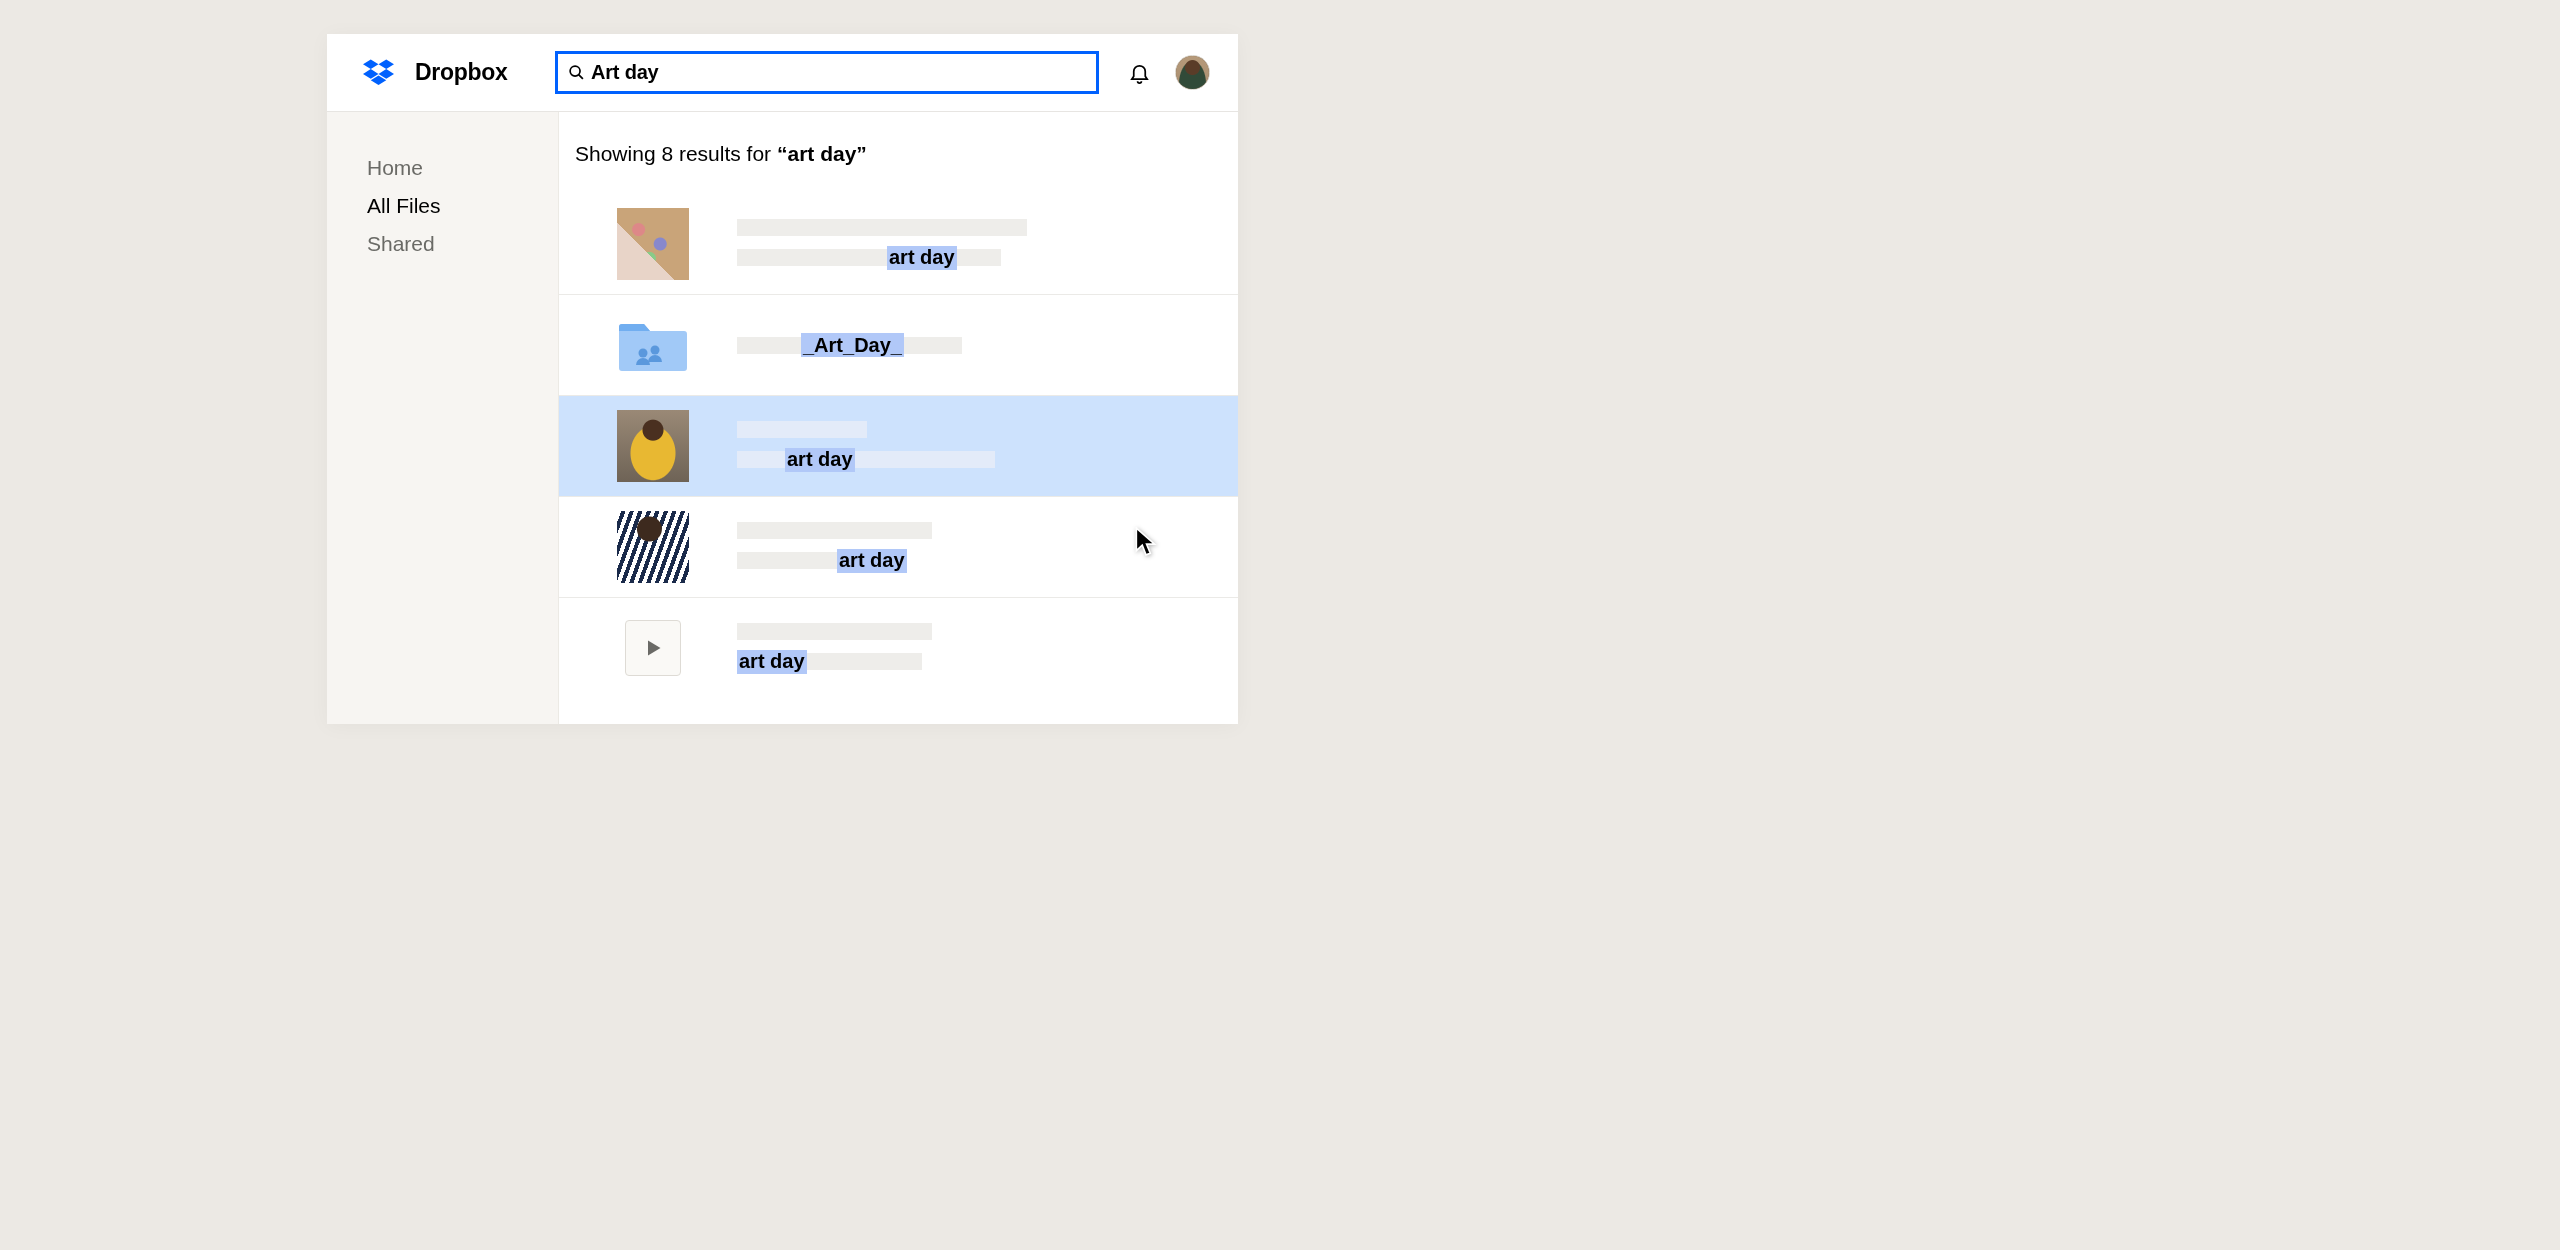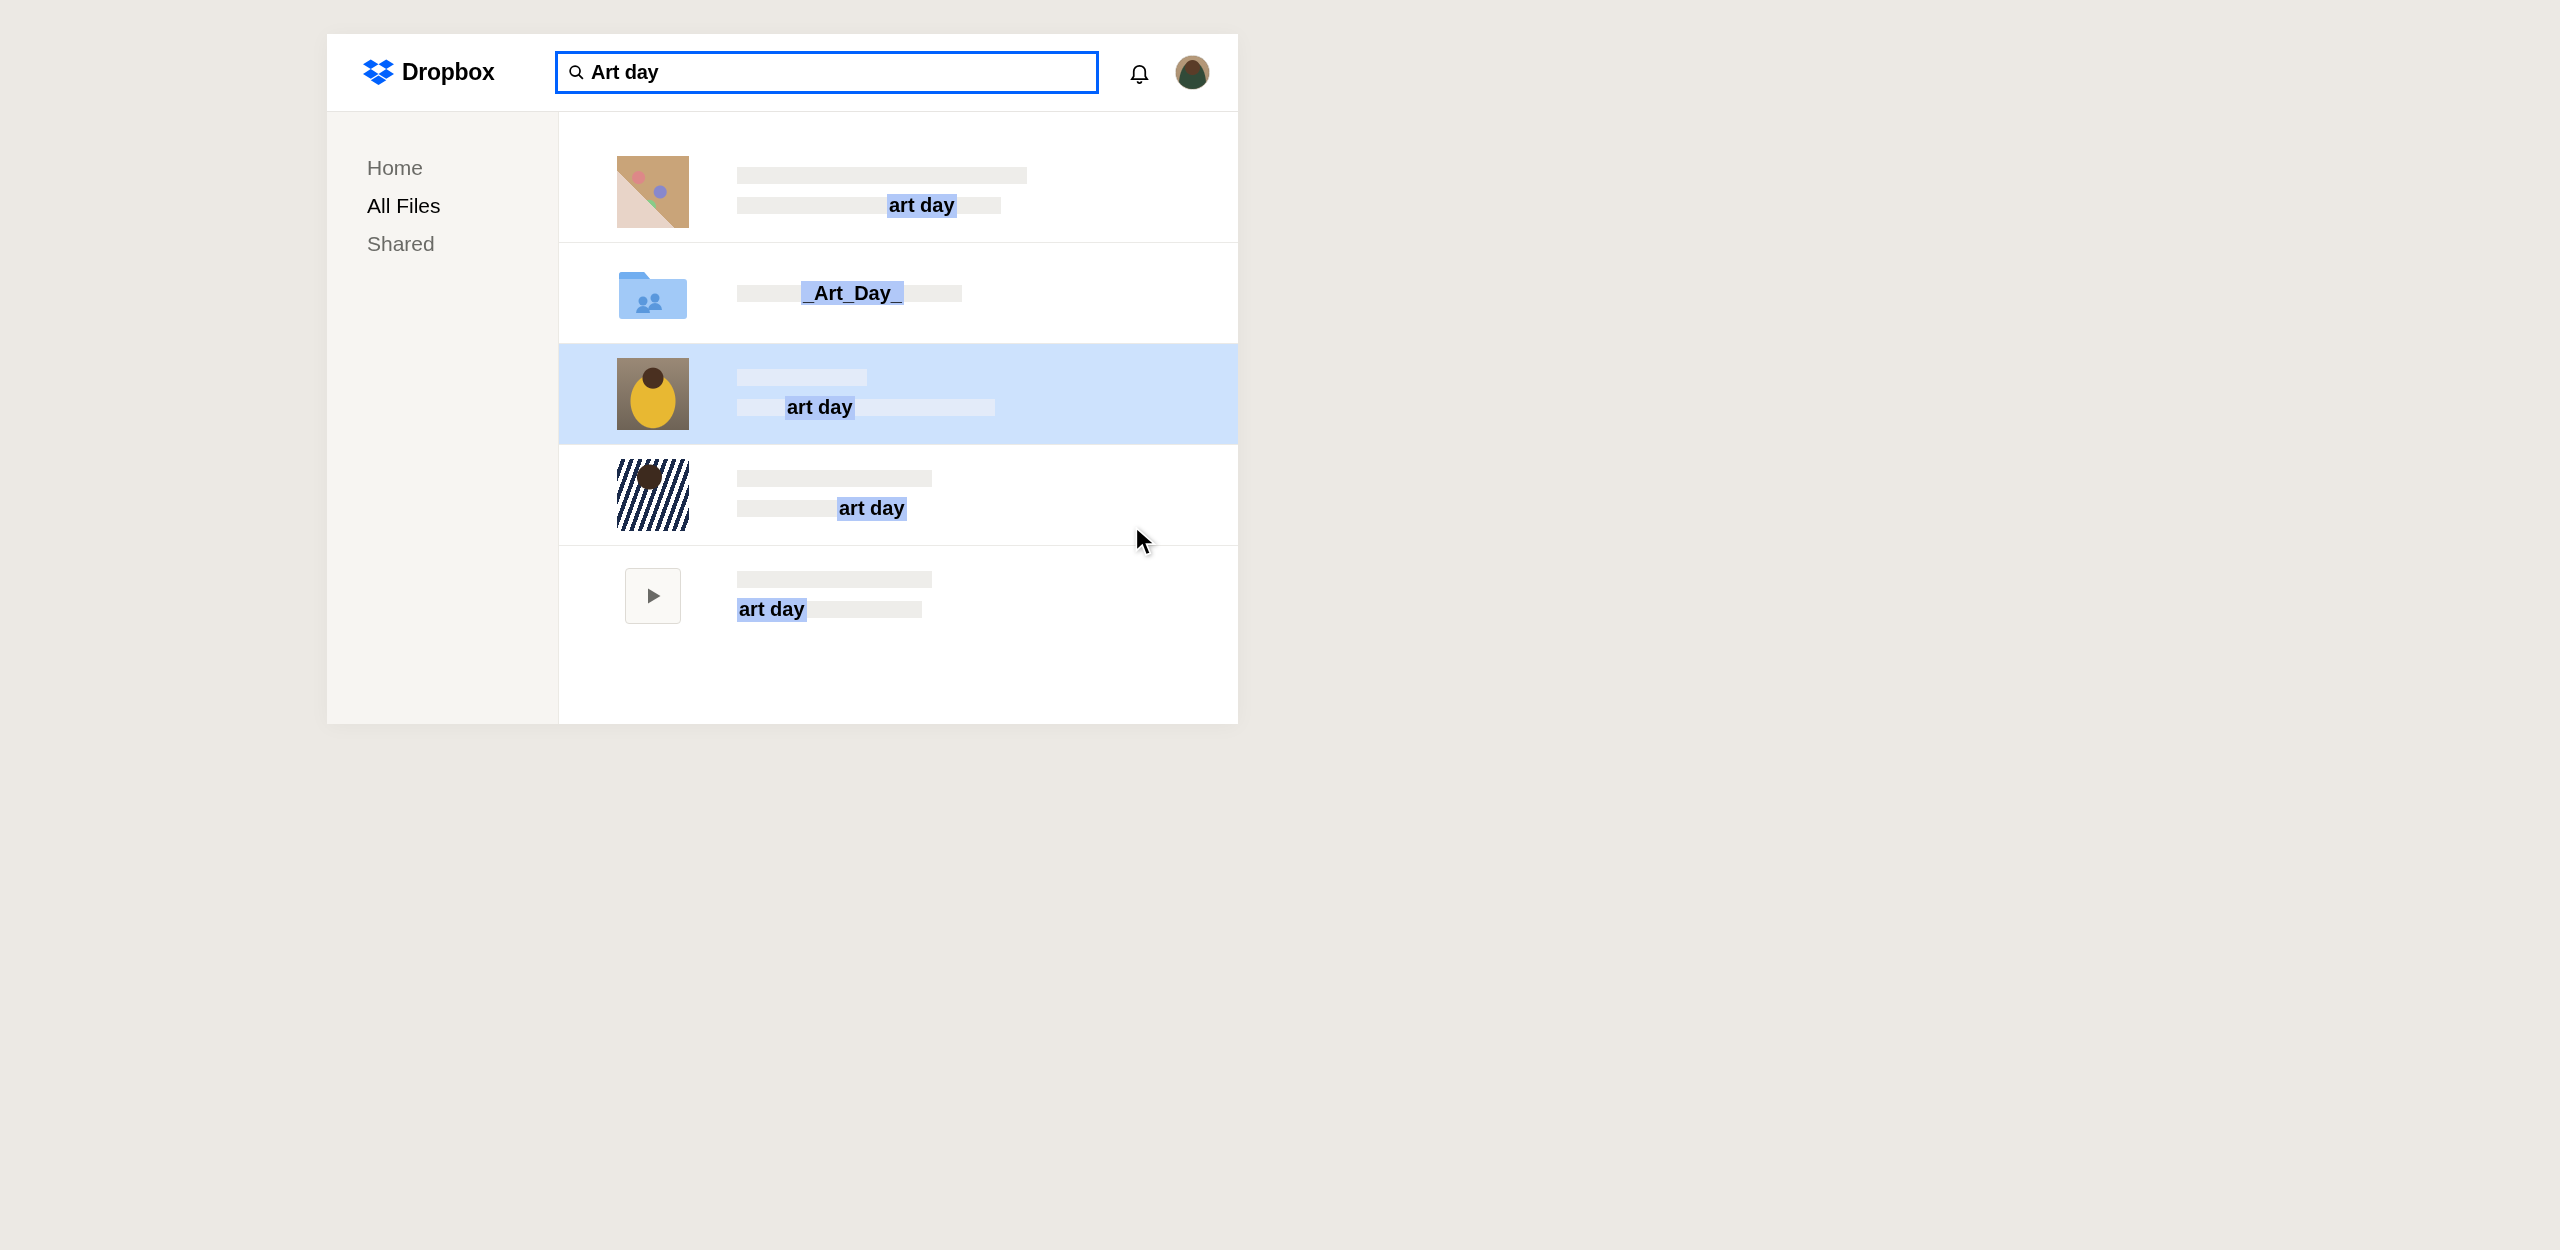--- a/index.html
+++ b/index.html
@@ -26,21 +26,21 @@
     height: 78px;
     border-bottom: 1px solid #e7e5e2;
     display: flex;
     align-items: center;
     padding: 0 28px 0 36px;
     gap: 20px;
   }
   .brand {
     display: flex;
     align-items: center;
-    gap: 8px;
+    gap: 21px;
     width: 172px;
     flex-shrink: 0;
   }
   .brand-icon svg { display: block; }
   .brand-name {
     font-size: 23px;
     font-weight: 700;
     color: #000;
     letter-spacing: -0.3px;
   }
@@ -266,20 +266,23 @@
   </div>
 
   <div class="body">
     <div class="sidebar">
       <div class="sidebar-item">Home</div>
       <div class="sidebar-item active">All Files</div>
       <div class="sidebar-item">Shared</div>
     </div>
 
     <div class="main">
+      <div class="results-heading">
+        <span class="prefix">Showing </span><span class="count">8</span><span class="prefix"> results for </span><span class="query">“art day”</span>
+      </div>
 
       <div class="result-row">
         <div class="thumb">
           <div class="thumb-img img1"></div>
         </div>
         <div class="row-text">
           <div class="line1">
               <div class="ghost-line" style="width:290px"></div>
             </div>
           <div class="line2">

